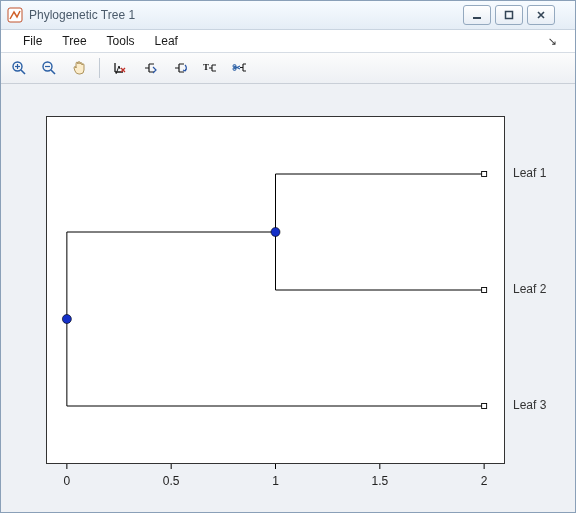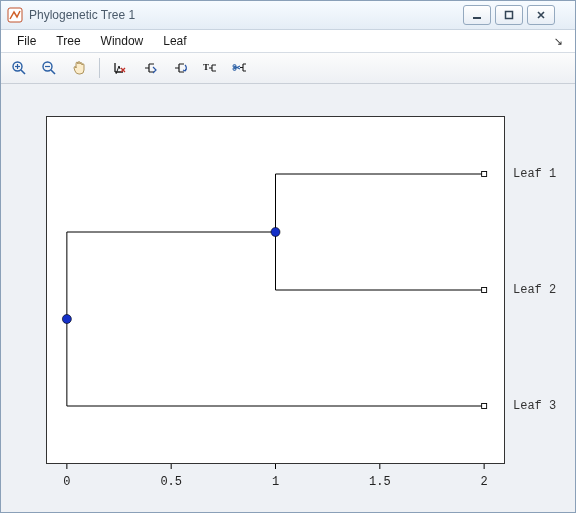--- a/index.html
+++ b/index.html
@@ -55,21 +55,21 @@
     color:#334455;
     cursor:pointer;
   }
   
   .menubar {
     height: 22px;
     background:#ffffff;
     border-bottom:1px solid #d6dce4;
     display:flex;
     align-items:center;
-    padding: 0 6px;
+    padding: 0 12px;
   }
   .menu-item {
     padding: 0 10px;
     font-size:12px;
     color:#1a1a1a;
     cursor:pointer;
   }
   .menu-right {
     margin-left:auto;
     padding:0 6px;
@@ -104,21 +104,20 @@
   }
   
   .client {
     flex:1;
     background:#eef1f5;
     display:flex;
     align-items:stretch;
     justify-content:stretch;
     position:relative;
     overflow:hidden;
-    font-family:Liberation Mono, monospace;
   }
   .plot-wrap {
     position:absolute;
     left:10px; right:10px; top:8px; bottom:8px;
     background:#eef1f5;
   }
   .axes-bg {
     position:absolute;
     left:35px;
     top:24px;
@@ -155,21 +154,21 @@
         <svg width="10" height="10" viewBox="0 0 10 10">
             <path d="M2 2 L8 8 M8 2 L2 8" stroke="#334455" stroke-width="1.6"></path>
           </svg>
       </div>
     </div>
   </div>
 
   <div class="menubar">
     <div class="menu-item">File</div>
     <div class="menu-item">Tree</div>
-    <div class="menu-item">Window</div>
+    <div class="menu-item">Tools</div>
     <div class="menu-item">Leaf</div>
     <div class="menu-right">↘</div>
   </div>
 
   <div class="toolbar">
     <div class="tool-btn">
       <svg width="16" height="16" viewBox="0 0 16 16">
         <circle cx="6.5" cy="6.5" r="4.5" fill="none" stroke="#2a5fa5" stroke-width="1.4"></circle>
         <line x1="10" y1="10" x2="14" y2="14" stroke="#2a5fa5" stroke-width="1.6"></line>
         <line x1="6.5" y1="4" x2="6.5" y2="9" stroke="#2a5fa5" stroke-width="1.2"></line>

